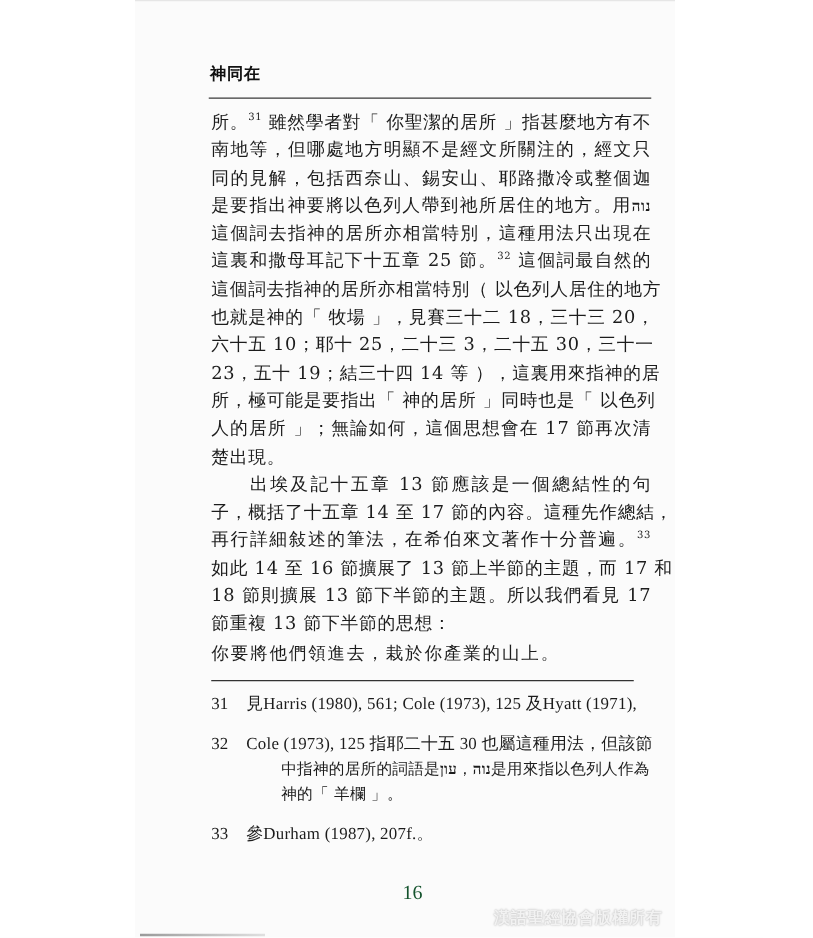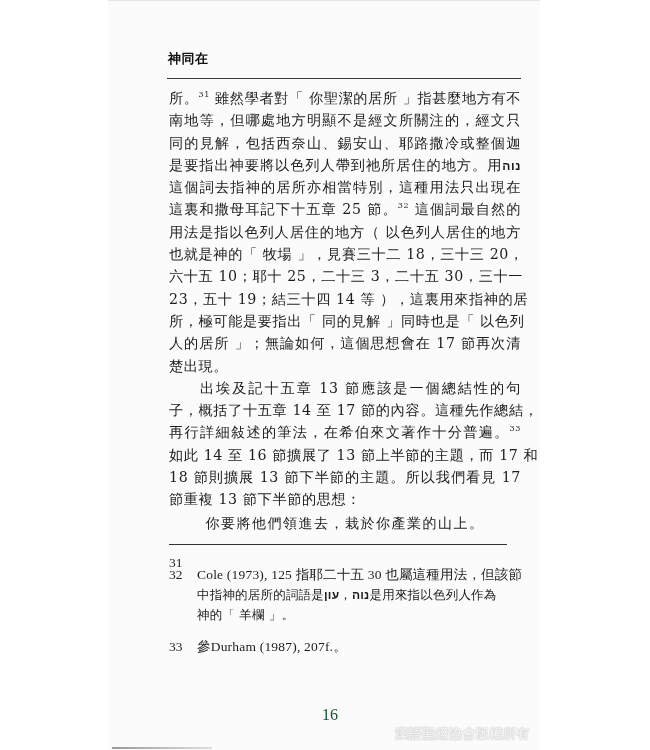--- a/index.html
+++ b/index.html
@@ -73,28 +73,28 @@
     }
     sup {
       font-size: 8px;
       vertical-align: 6px;
       line-height: 0;
     }
     .quote {
       height: 24px;
       line-height: 24px;
       font-size: 14px;
-      text-align: center;
+      text-align: left;
       letter-spacing: 1.5px;
       white-space: nowrap;
       color: #1c1c1c;
       font-family: "DejaVu Serif", "Liberation Serif", serif;
     }
     .hebrew {
-      font-family: Liberation Sans, sans-serif;
+      font-family: Liberation Serif, serif;
       font-weight: bold;
       font-size: 12px;
       direction: rtl;
       unicode-bidi: isolate;
     }
     .footnote-rule {
       position: absolute;
       left: 169px;
       top: 544px;
       width: 338px;
@@ -124,20 +124,21 @@
     }
     .fn-line {
       white-space: nowrap;
       font-family: "Liberation Serif", "DejaVu Serif", serif;
       font-size: 13.5px;
       letter-spacing: 0.2px;
     }
     .fn-line.cjk {
       font-family: "DejaVu Sans", "Liberation Sans", sans-serif;
       font-size: 12.5px;
+      margin-left: 28px;
     }
     .page-number {
       position: absolute;
       left: 322px;
       top: 706px;
       font-family: "Liberation Serif", "DejaVu Serif", serif;
       font-size: 16px;
       color: #14532d;
     }
     .watermark {
@@ -171,43 +172,44 @@
 </div>
 
 <div class="body-text">
 
   <div class="line"><span>所。</span><sup>31</sup><span> 雖然學者對「 你聖潔的居所 」指甚麼地方有不</span></div>
   <div class="line">南地等，但哪處地方明顯不是經文所關注的，經文只</div>
   <div class="line">同的見解，包括西奈山、錫安山、耶路撒冷或整個迦</div>
   <div class="line"><span>是要指出神要將以色列人帶到祂所居住的地方。用</span><span class="hebrew">נוה</span></div>
   <div class="line">這個詞去指神的居所亦相當特別，這種用法只出現在</div>
   <div class="line"><span>這裏和撒母耳記下十五章 25 節。</span><sup>32</sup><span> 這個詞最自然的</span></div>
-  <div class="line">用法是指以色列人居住的地方（ 以色列人居住的地方</div>
+  <div class="line">這個詞去指神的居所亦相當特別（ 以色列人居住的地方</div>
   <div class="line">也就是神的「 牧場 」，見賽三十二 18，三十三 20，</div>
   <div class="line">六十五 10；耶十 25，二十三 3，二十五 30，三十一</div>
   <div class="line">23，五十 19；結三十四 14 等 ），這裏用來指神的居</div>
-  <div class="line">所，極可能是要指出「 同的見解 」同時也是「 以色列</div>
+  <div class="line">所，極可能是要指出「 神的居所 」同時也是「 以色列</div>
   <div class="line">人的居所 」；無論如何，這個思想會在 17 節再次清</div>
   <div class="line last">楚出現。</div>
 
   <div class="line indent">出埃及記十五章 13 節應該是一個總結性的句</div>
   <div class="line">子，概括了十五章 14 至 17 節的內容。這種先作總結，</div>
   <div class="line"><span>再行詳細敍述的筆法，在希伯來文著作十分普遍。</span><sup>33</sup></div>
   <div class="line">如此 14 至 16 節擴展了 13 節上半節的主題，而 17 和</div>
   <div class="line">18 節則擴展 13 節下半節的主題。所以我們看見 17</div>
   <div class="line last">節重複 13 節下半節的思想：</div>
 
   <div class="quote">你要將他們領進去，栽於你產業的山上。</div>
 </div>
 
 <div class="footnote-rule"></div>
 
 <div class="footnotes">
   <div class="fn">
     <span class="fn-num">31</span>
+    <div class="fn-line">見Harris (1980), 561; Cole (1973), 125 及Hyatt (1971),</div>
   </div>
   <div class="fn">
     <span class="fn-num">32</span>
     <div class="fn-line">Cole (1973), 125 指耶二十五 30 也屬這種用法，但該節</div>
     <div class="fn-line cjk"><span>中指神的居所的詞語是</span><span class="hebrew">עון</span><span>，</span><span class="hebrew">נוה</span><span>是用來指以色列人作為</span></div>
     <div class="fn-line cjk">神的「 羊欄 」。</div>
   </div>
   <div class="fn">
     <span class="fn-num">33</span>
     <div class="fn-line">參Durham (1987), 207f.。</div>

